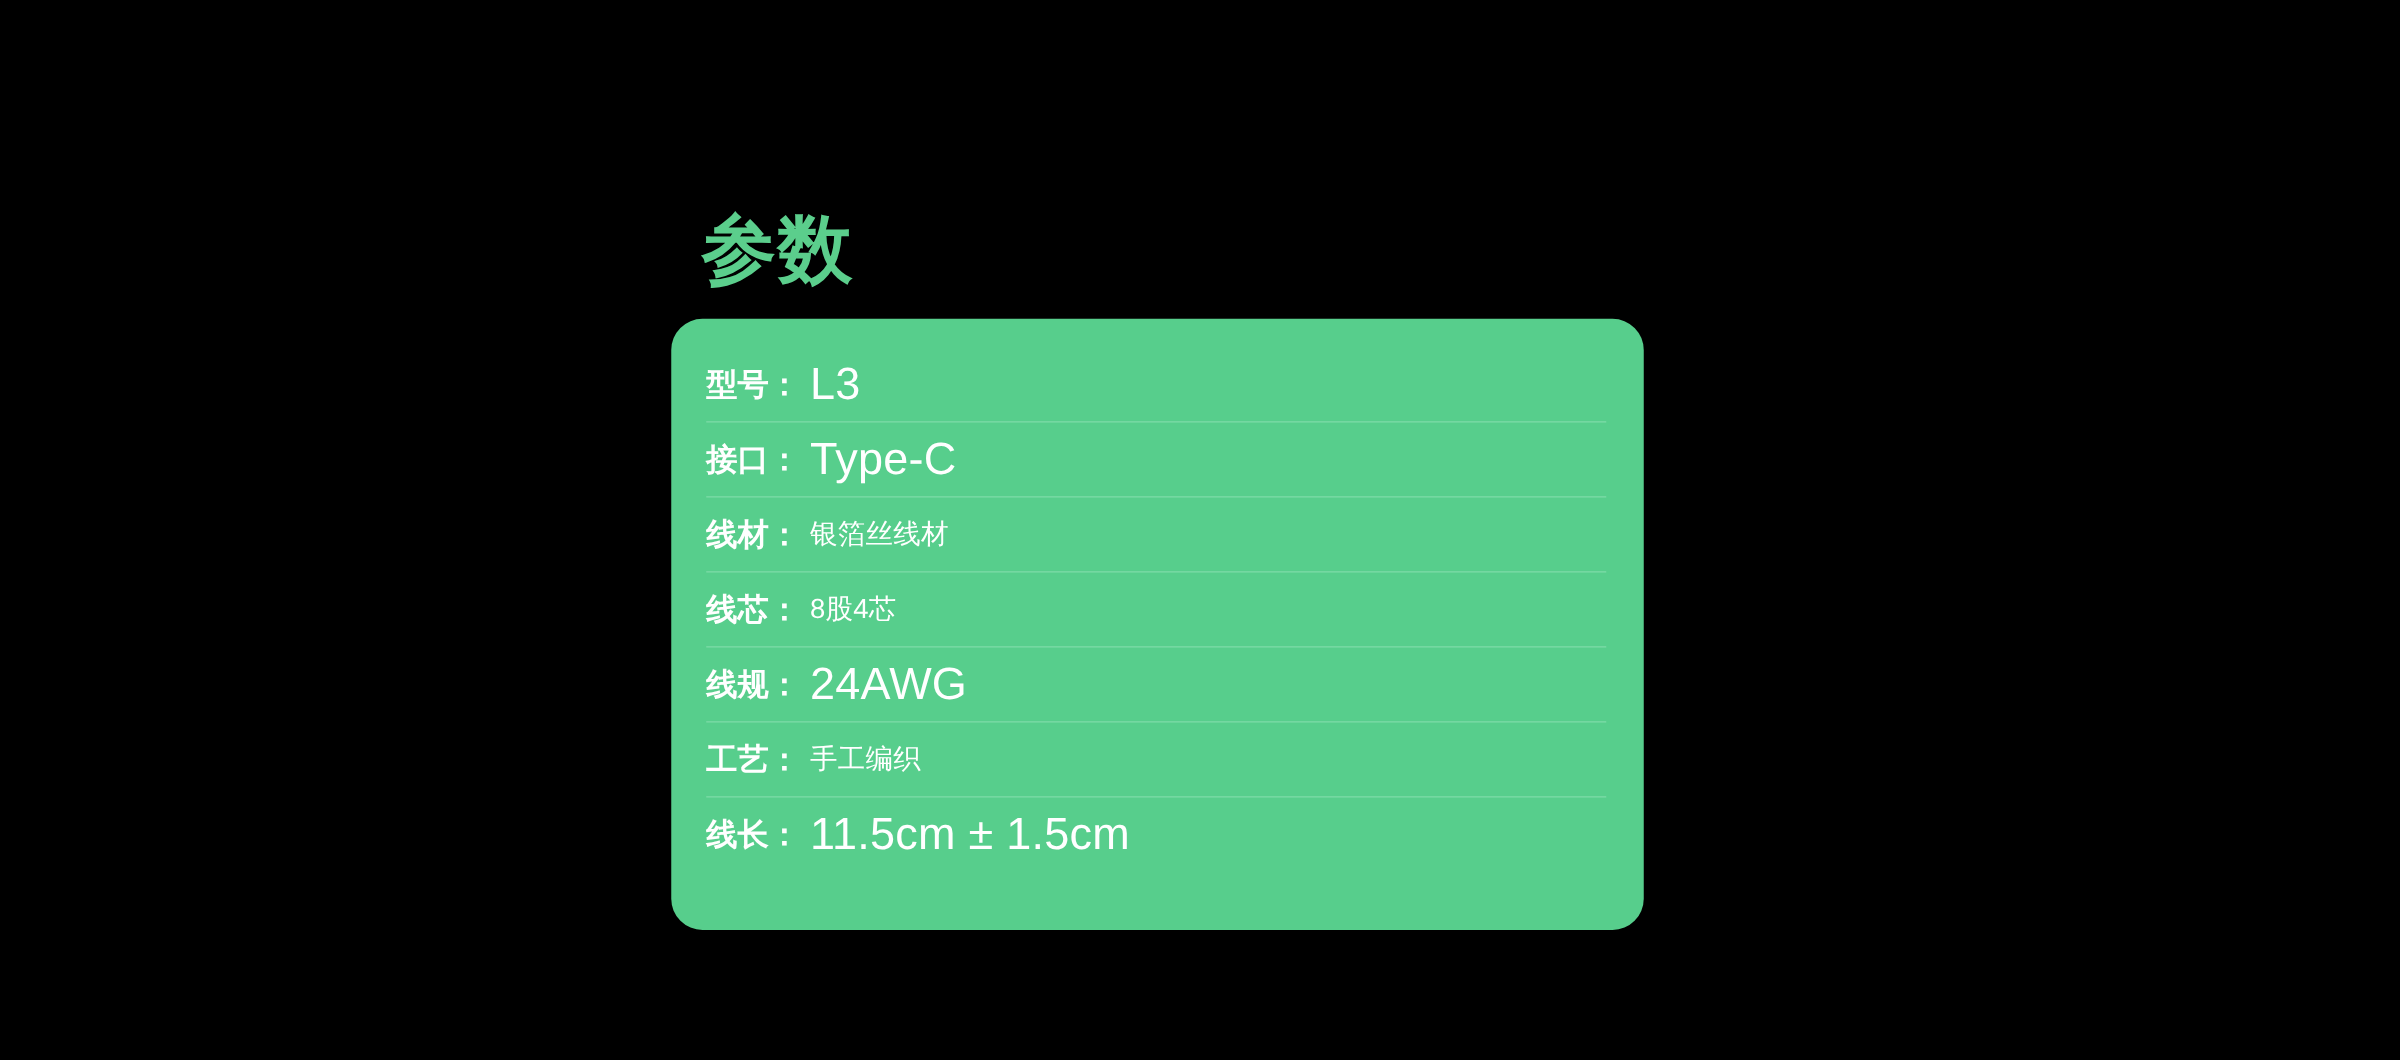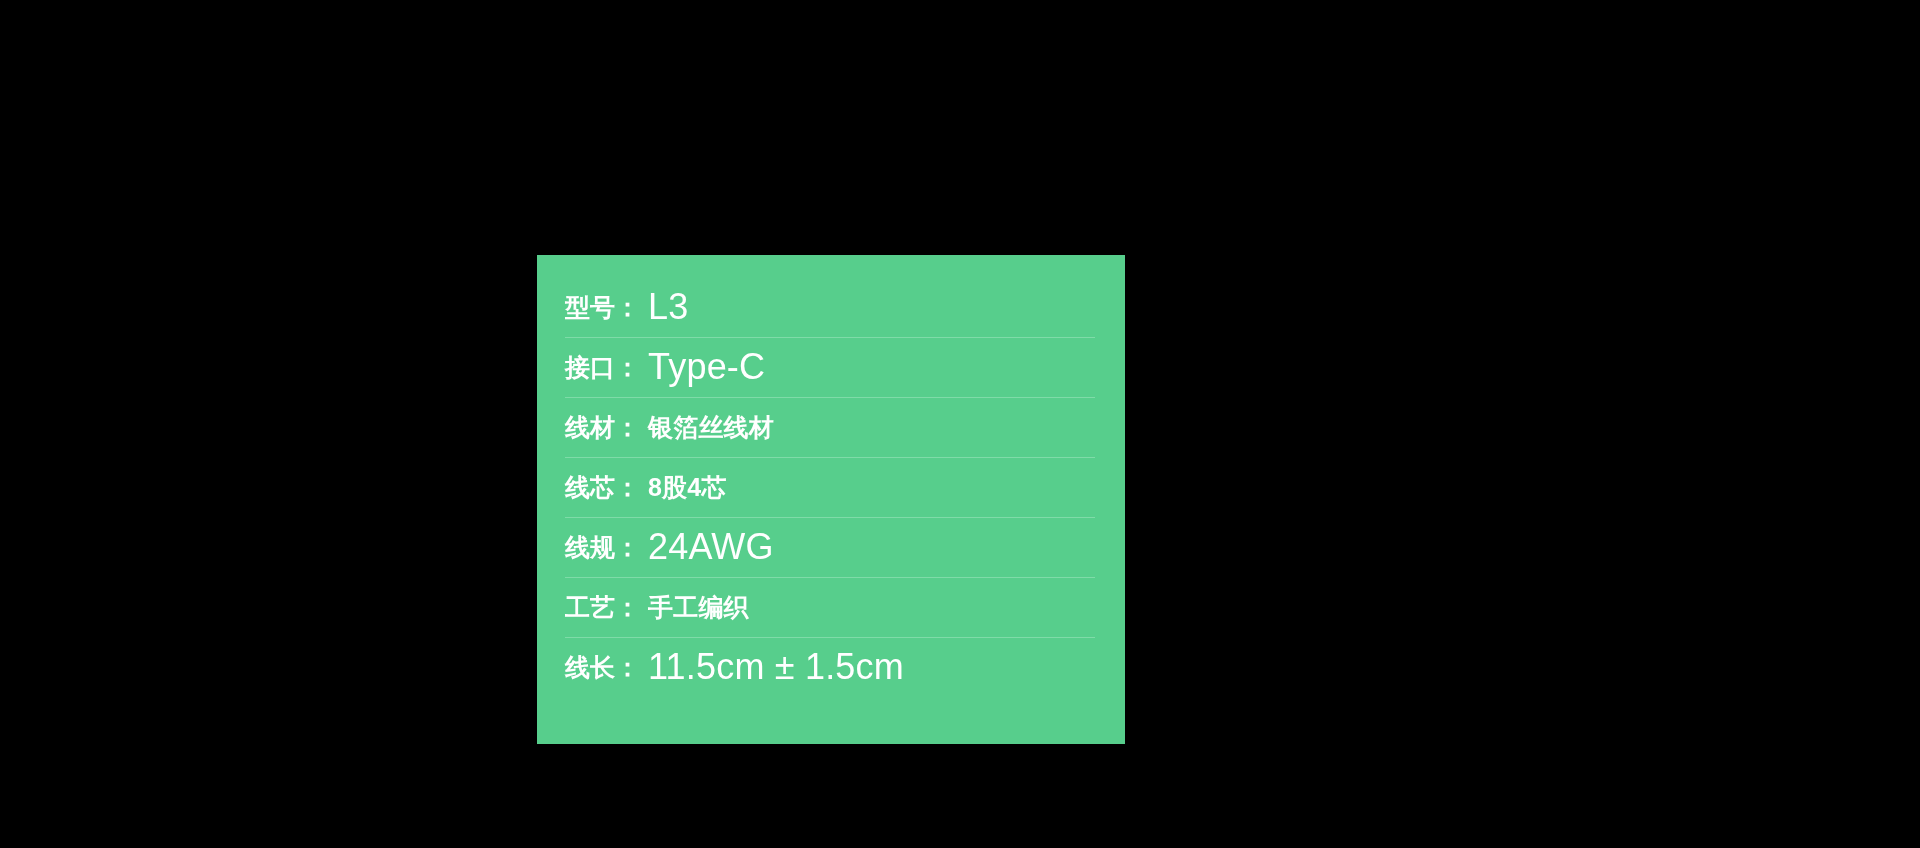--- a/index.html
+++ b/index.html
@@ -33,25 +33,26 @@
     letter-spacing: 1px;
     color: #5BCE8C;
     white-space: nowrap;
   }
 
   
   .spec-panel {
     position: absolute;
     left: 537px;
     top: 255px;
-    width: 588px;
+    width: 778px;
     height: 489px;
     background: #57CE8C;
     box-sizing: border-box;
     padding: 0 30px 0 28px;
+    border-radius: 25px;
   }
 
   .spec-list {
     margin: 0;
     padding: 0;
     list-style: none;
     padding-top: 22px;
   }
 
   .spec-row {
@@ -89,29 +90,30 @@
 
   .spec-value {
     font-size: 36px;
     font-weight: normal;
     color: #FFFFFF;
     letter-spacing: 0.2px;
   }
 
   
   .spec-value.cjk {
-    font-size: 25px;
-    font-weight: bold;
+    font-size: 22px;
+    font-weight: normal;
   }
 </style>
 </head>
 <body>
 
 <div class="page">
 
+  <h1 class="section-title">参数</h1>
 
   <div class="spec-panel">
     <ul class="spec-list">
         <li class="spec-row">
           <span class="spec-label">型号</span>
           <span class="spec-sep">：</span>
           <span class="spec-value">L3</span>
         </li>
         <li class="spec-row">
           <span class="spec-label">接口</span>

